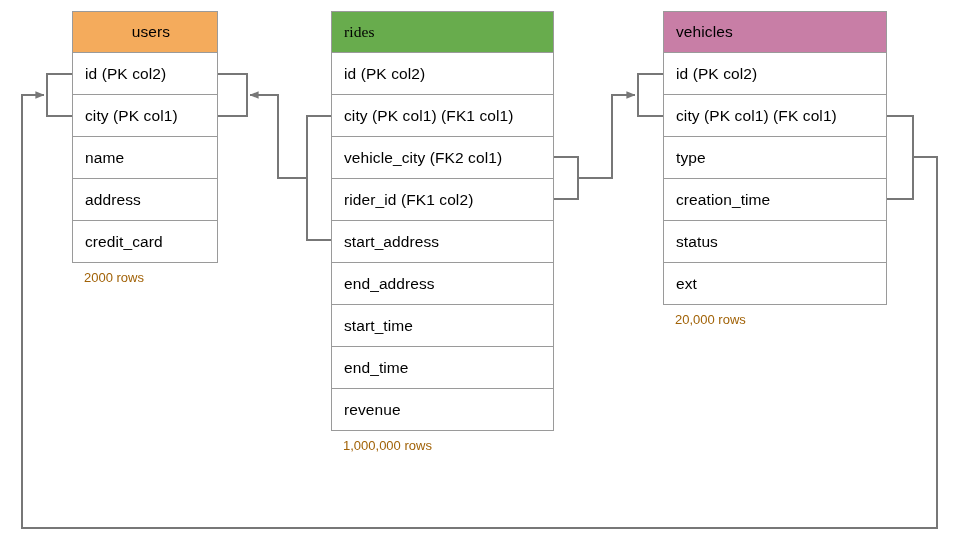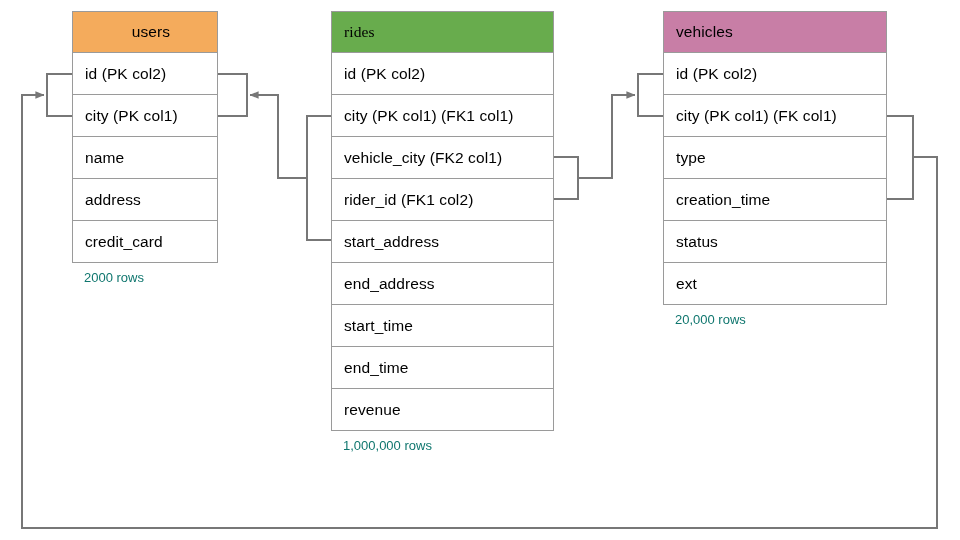--- a/index.html
+++ b/index.html
@@ -62,21 +62,21 @@
     font-size: 15.5px;
     color: #000000;
     white-space: nowrap;
     letter-spacing: 0.1px;
   }
   .row-count {
     box-sizing: border-box;
     padding-left: 12px;
     padding-top: 7px;
     font-size: 13px;
-    color: #0f766e;
+    color: #a16207;
     white-space: nowrap;
   }
 </style>
 </head>
 <body>
 
 <div id="canvas">
 
   <svg id="connectors" viewBox="0 0 960 540" width="960" height="540" xmlns="http://www.w3.org/2000/svg">
     <defs>

